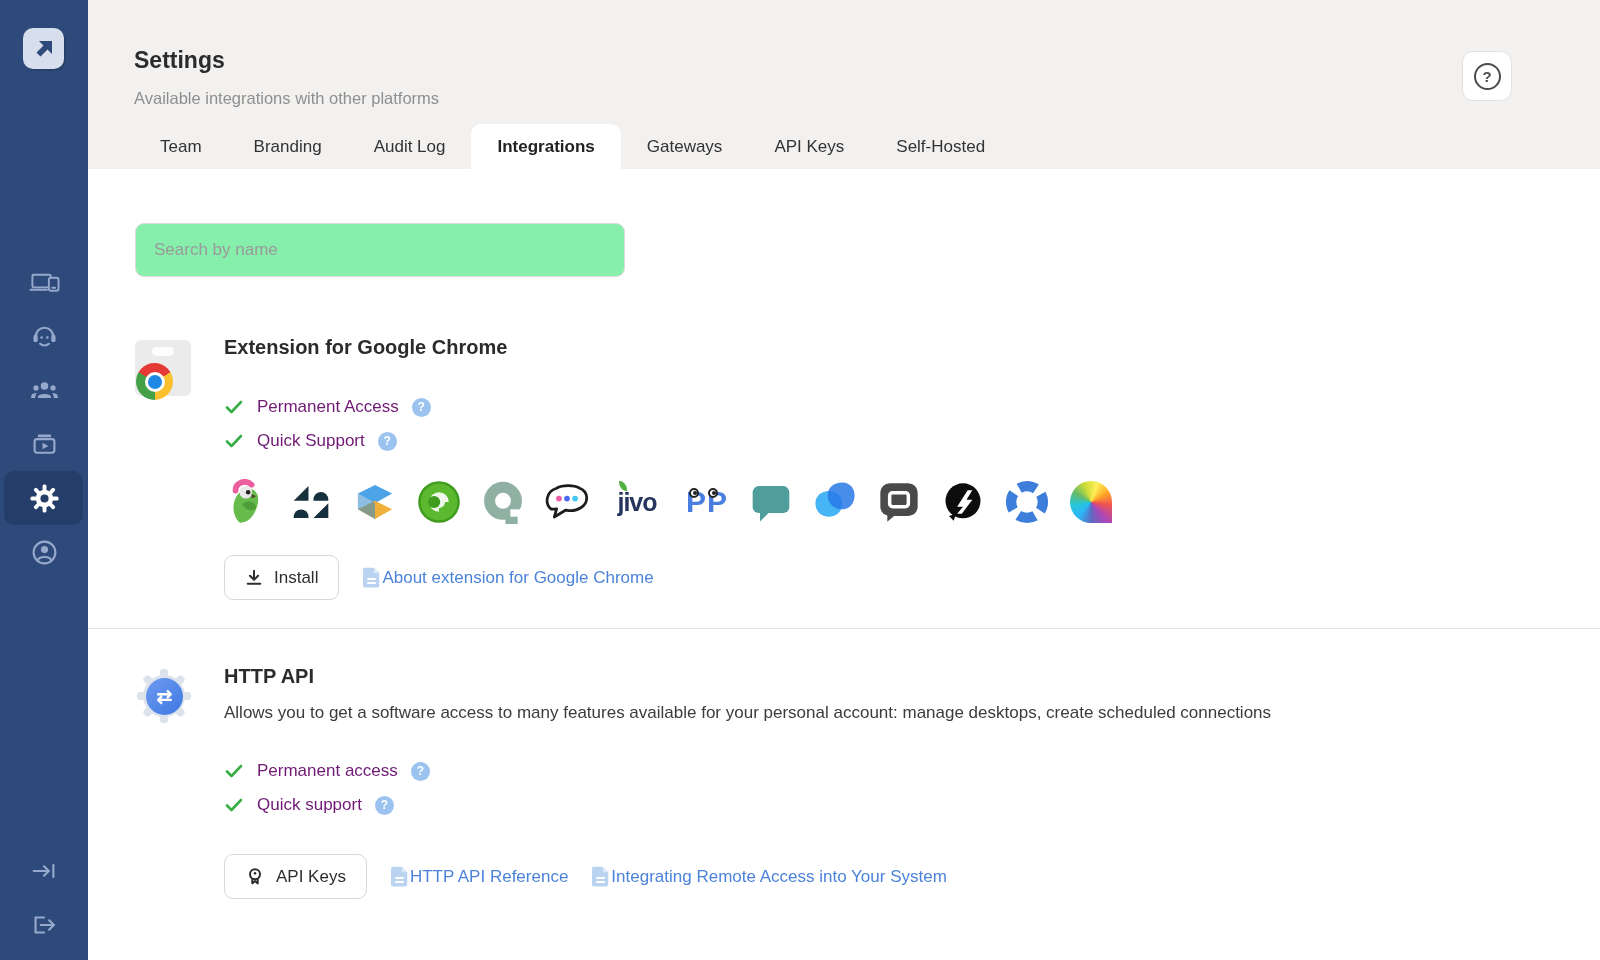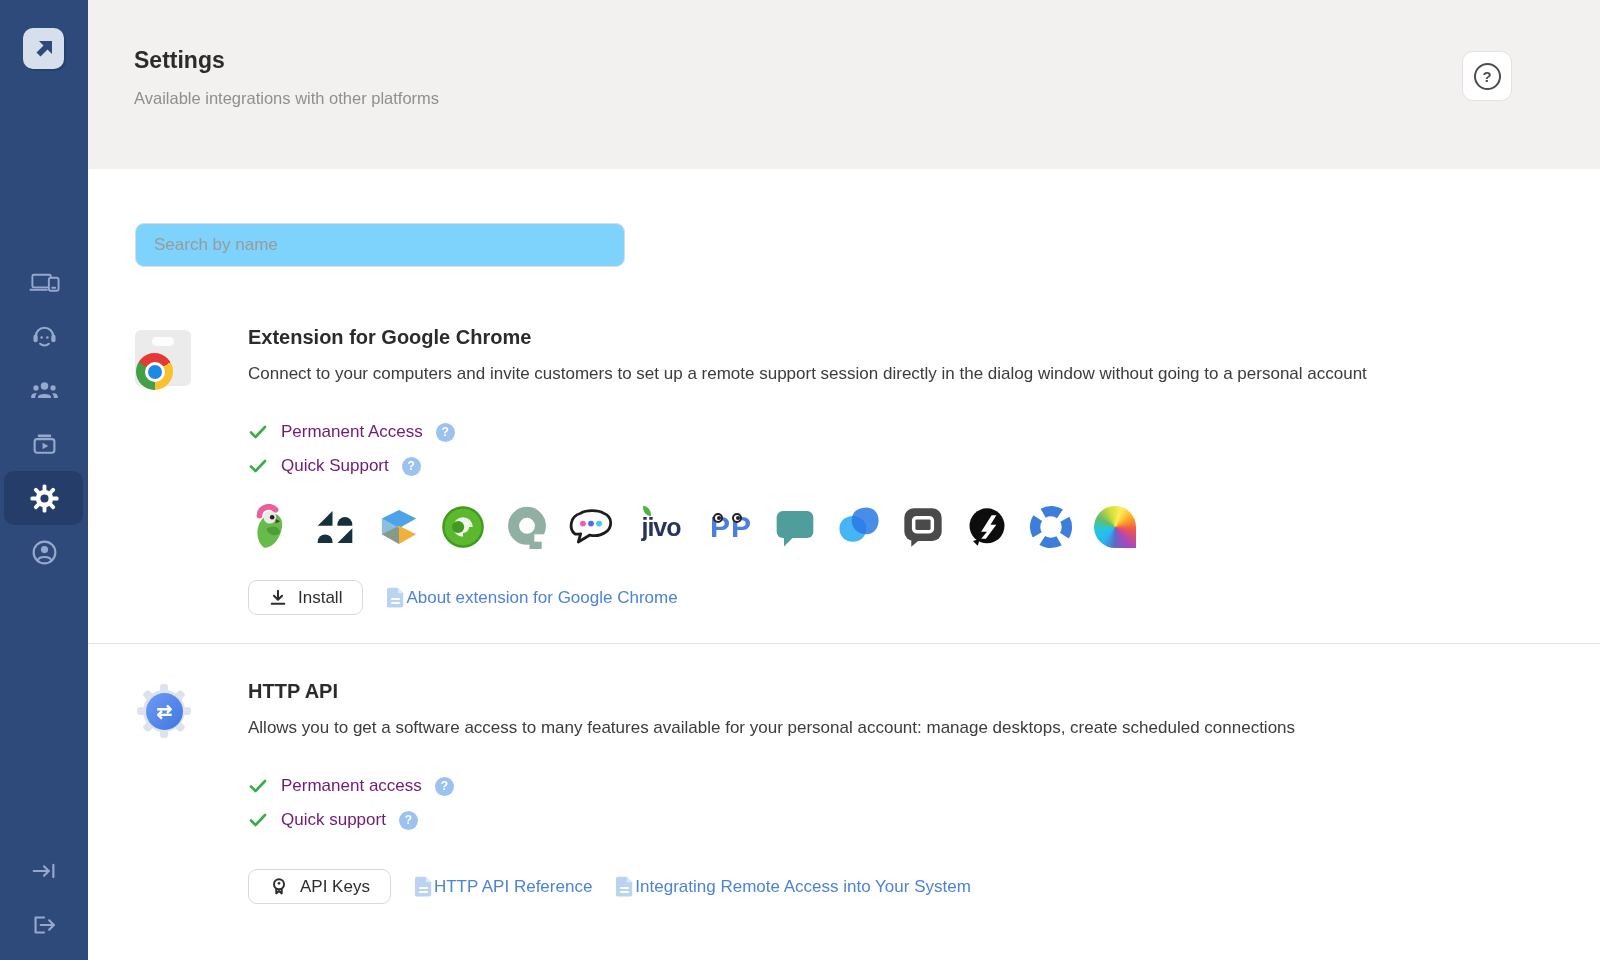--- a/index.html
+++ b/index.html
@@ -27,43 +27,43 @@
               border:1px solid #e3e2e1; border-radius:11px; display:flex; align-items:center; justify-content:center; cursor:pointer; }
   .help-circle { width:27px; height:27px; border:2.6px solid #4c4c4c; border-radius:50%;
               display:flex; align-items:center; justify-content:center; font-size:15px; font-weight:700; color:#4c4c4c; }
 
   .tabs { position:absolute; left:46px; bottom:0; display:flex; }
   .tab { height:45px; padding:0 26px; display:flex; align-items:center; font-size:17px; color:#333; cursor:pointer; }
   .tab.active { background:#fff; border-radius:10px 10px 0 0; font-weight:600; color:#222; }
 
   
   .content { background:#fff; padding:54px 48px 0 47px; }
-  .search-input { width:490px; height:44px; border:1px solid #dcdcdc; border-radius:9px; padding:0 18px;
-              font-size:17px; font-family:"Liberation Sans", sans-serif; color:#333; outline:none; background:#7dd3fc; }
+  .search-input { width:490px; height:54px; border:1px solid #dcdcdc; border-radius:9px; padding:0 18px;
+              font-size:17px; font-family:"Liberation Sans", sans-serif; color:#333; outline:none; background:#86efac; }
   .search-input::placeholder { color:#9a9a9a; }
 
   .section { display:flex; margin-top:59px; }
   .section.second { margin-top:36px; }
   .sec-icon-col { width:58px; margin-right:31px; flex:none; }
-  .sec-body { flex:1;margin-left:24px; }
+  .sec-body { flex:1; }
   .sec-title { font-size:20px; font-weight:700; color:#2b2b2b; margin-bottom:15px; }
   .sec-desc { font-size:17px; color:#3c3c3c; }
 
   .features { margin-top:31px; }
   .feature-row { display:flex; align-items:center; height:34px; }
   .feature-label { font-size:17px; color:#701a75; margin:0 13px 0 13px; }
   .qmark { width:19px; height:19px; border-radius:50%; background:#9cc3ef; color:#fff; font-size:12px; font-weight:700;
            display:flex; align-items:center; justify-content:center; cursor:pointer; }
 
   .platforms-note { margin-top:37px; font-size:17px; color:#3c3c3c; }
   .platform-row { margin-top:20px; display:flex; align-items:center; gap:18px; height:48px; }
   .p-icon { width:46px; height:46px; flex:none; display:flex; align-items:center; justify-content:center; position:relative; }
 
   .btn-row { margin-top:29px; display:flex; align-items:center; }
-  .btn { display:inline-flex; align-items:center; gap:11px; height:35px; padding:0 20px; background:#fff;
+  .btn { display:inline-flex; align-items:center; gap:11px; height:45px; padding:0 20px; background:#fff;
          border:1px solid #d9d9d9; border-radius:9px; font-size:17px; color:#2e2e2e; cursor:pointer;
          font-family:"Liberation Sans", sans-serif; }
   .doc-link { display:inline-flex; align-items:center; gap:0; margin-left:23px; cursor:pointer; }
   .doc-link span { font-size:17px; color:#4b83da; }
 
   .divider { border:none; border-top:1px solid #e3e3e3; margin:28px -48px 0 -47px; }
 
   
   .bag { width:56px; height:56px; background:#ebebeb; border-radius:6px; position:relative; margin-top:4px; }
   .bag-handle { position:absolute; left:17px; top:7px; width:22px; height:9px; background:#fdfdfd; border-radius:5px; }
@@ -187,40 +187,48 @@
 
 <div class="main">
 
   <div class="topbar">
     <div class="page-title">Settings</div>
     <div class="page-subtitle">Available integrations with other platforms</div>
     <div class="help-btn">
       <div class="help-circle">?</div>
     </div>
 
+    <div class="tabs">
+      <div class="tab">Team</div>
+      <div class="tab">Branding</div>
+      <div class="tab">Audit Log</div>
+      <div class="tab active">Integrations</div>
+      <div class="tab">Gateways</div>
+      <div class="tab">API Keys</div>
+      <div class="tab">Self-Hosted</div>
+    </div>
   </div>
 
   <div class="content">
     <input class="search-input" type="text" placeholder="Search by name" style="">
 
     
     <div class="section">
       <div class="sec-icon-col">
         <div class="bag">
           <div class="bag-handle"></div>
           <div class="chrome-ball">
               <div class="chrome-white">
                 <div class="chrome-blue"></div>
               </div>
             </div>
         </div>
       </div>
       <div class="sec-body">
         <div class="sec-title">Extension for Google Chrome</div>
-        <div class="sec-desc">Connect to your computers and invite customers to set up a remote support session directly in the dialog window without going to a personal account</div>
 
         <div class="features">
           <div class="feature-row">
             <svg width="20" height="20" viewBox="0 0 20 20">
               <path d="M3 10.5 l4.5 4.5 L17 5" stroke="#3aae46" stroke-width="2.6" fill="none" stroke-linecap="round" stroke-linejoin="round"></path>
             </svg>
             <span class="feature-label">Permanent Access</span>
             <span class="qmark">?</span>
           </div>
           <div class="feature-row">

